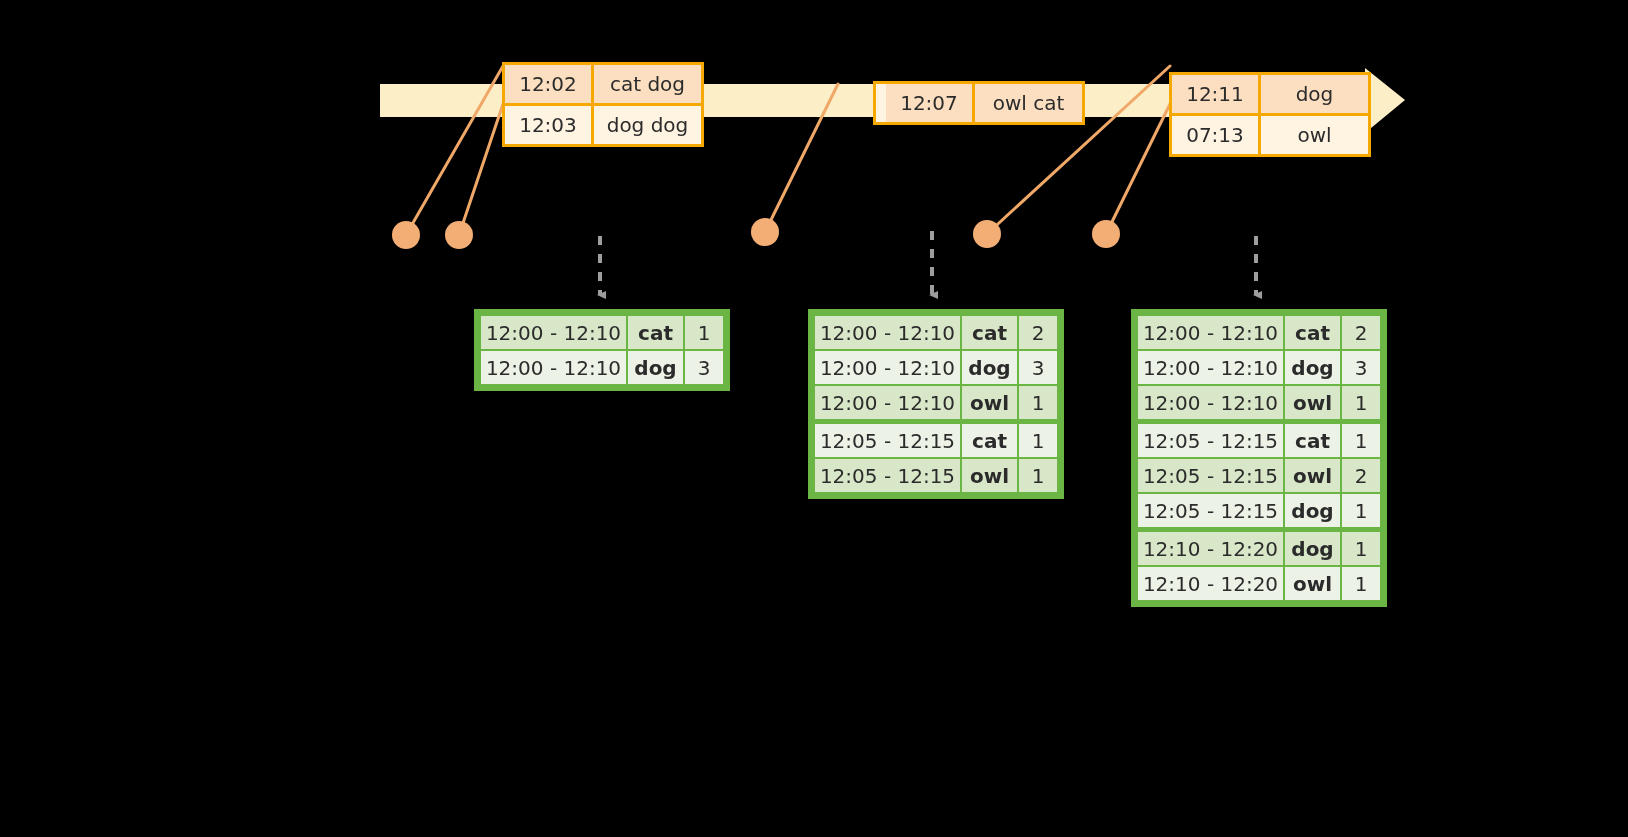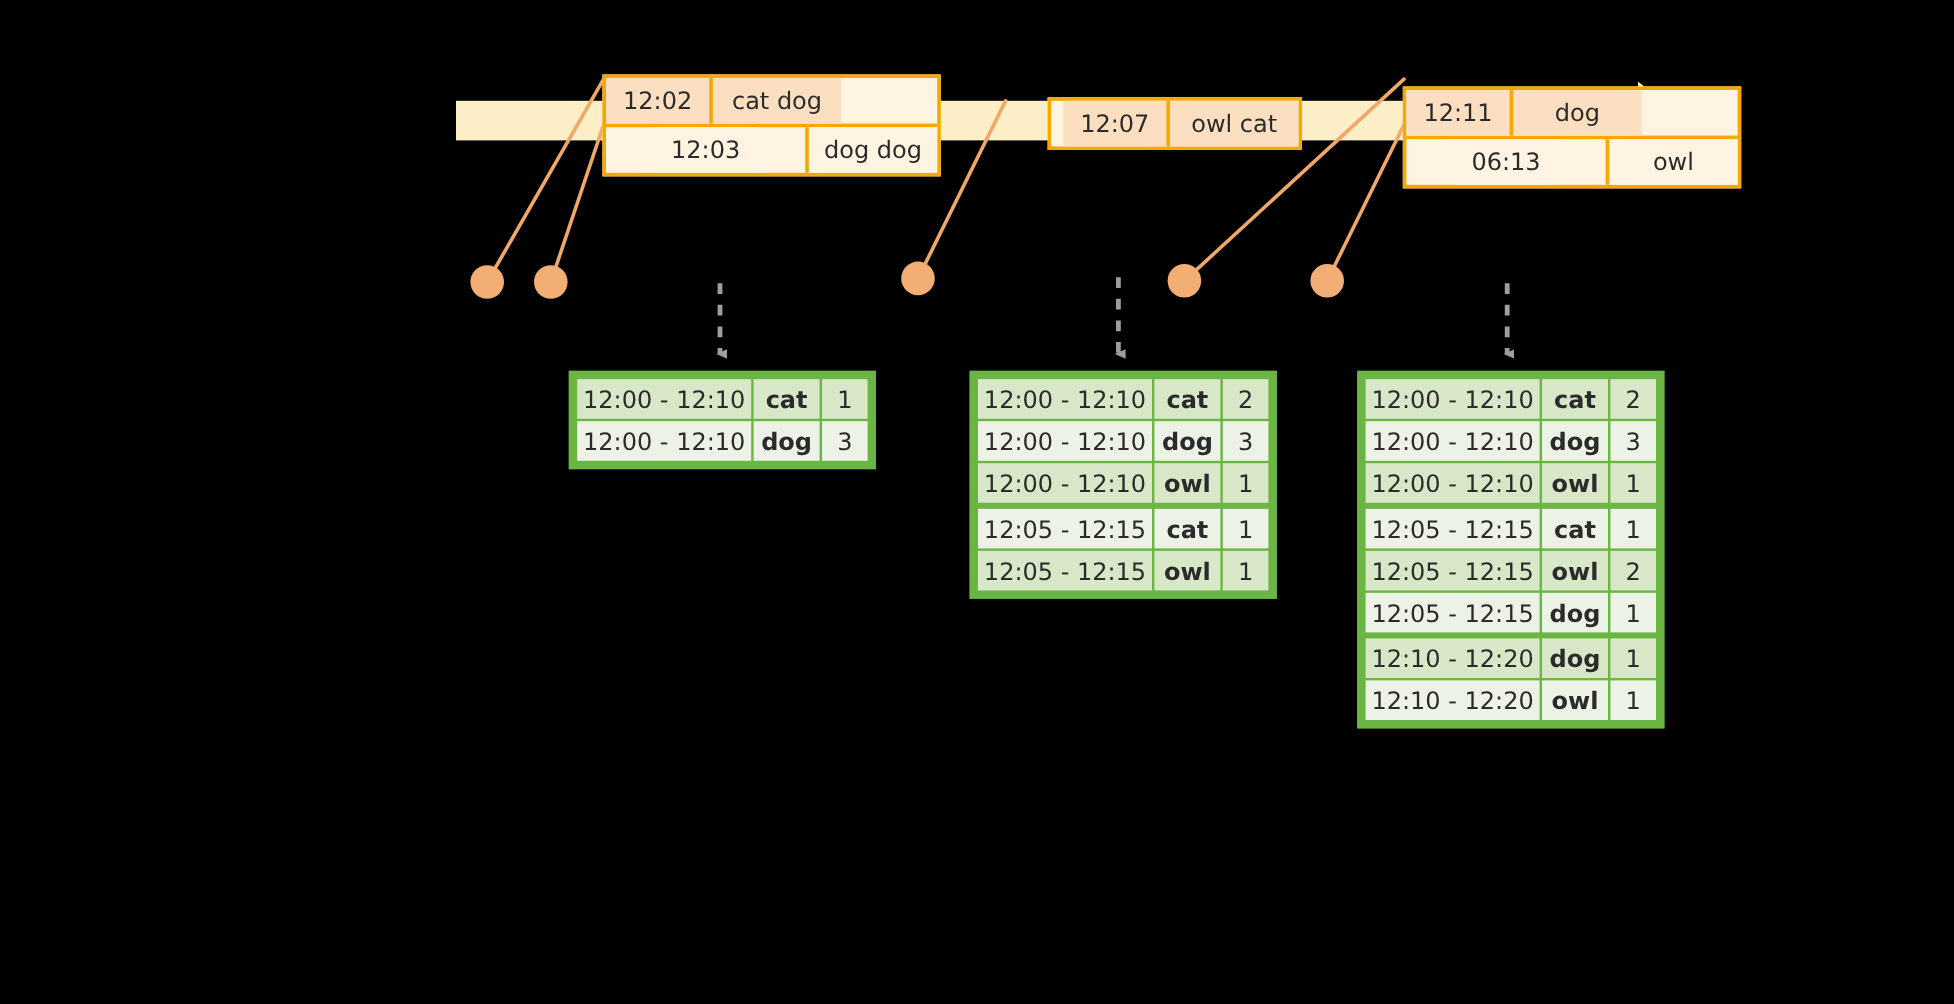--- a/index.html
+++ b/index.html
@@ -24,21 +24,21 @@
   .evt-cell{
     box-sizing:border-box;
     display:flex;align-items:center;justify-content:center;
     font-size:20px;color:#2b2b2b;
     height:38px;
     white-space:nowrap;
   }
   .evt-cell.time{width:86px;}
   .evt-cell.payload{width:110px;border-left:3px solid #F5A800;}
   .evt-row.odd .evt-cell{background:#FCDFC0;}
-  .evt-row.even .evt-cell{background:#FFF3E2;margin-left:40px;}
+  .evt-row.even .evt-cell{background:#FFF3E2;}
 
   
   .res-table{
     position:absolute;
     border:4px solid #6AB543;
     box-sizing:border-box;
     background:#6AB543;
     padding:2px;
   }
   .res-row{display:flex;}
@@ -114,21 +114,21 @@
       <div class="evt-cell payload">owl cat</div>
     </div>
   </div>
 
   <div class="evt-table" style="left:1169px;top:72px;">
     <div class="evt-row odd">
       <div class="evt-cell time">12:11</div>
       <div class="evt-cell payload">dog</div>
     </div>
     <div class="evt-row even">
-      <div class="evt-cell time">06:13</div>
+      <div class="evt-cell time">07:13</div>
       <div class="evt-cell payload">owl</div>
     </div>
   </div>
 
   <div class="res-table" id="res0" style="left:474px;top:309px;">
       <div class="res-row shade">
         <div class="res-cell win">12:00 - 12:10</div>
         <div class="res-cell key">cat</div>
         <div class="res-cell cnt">1</div>
       </div>

